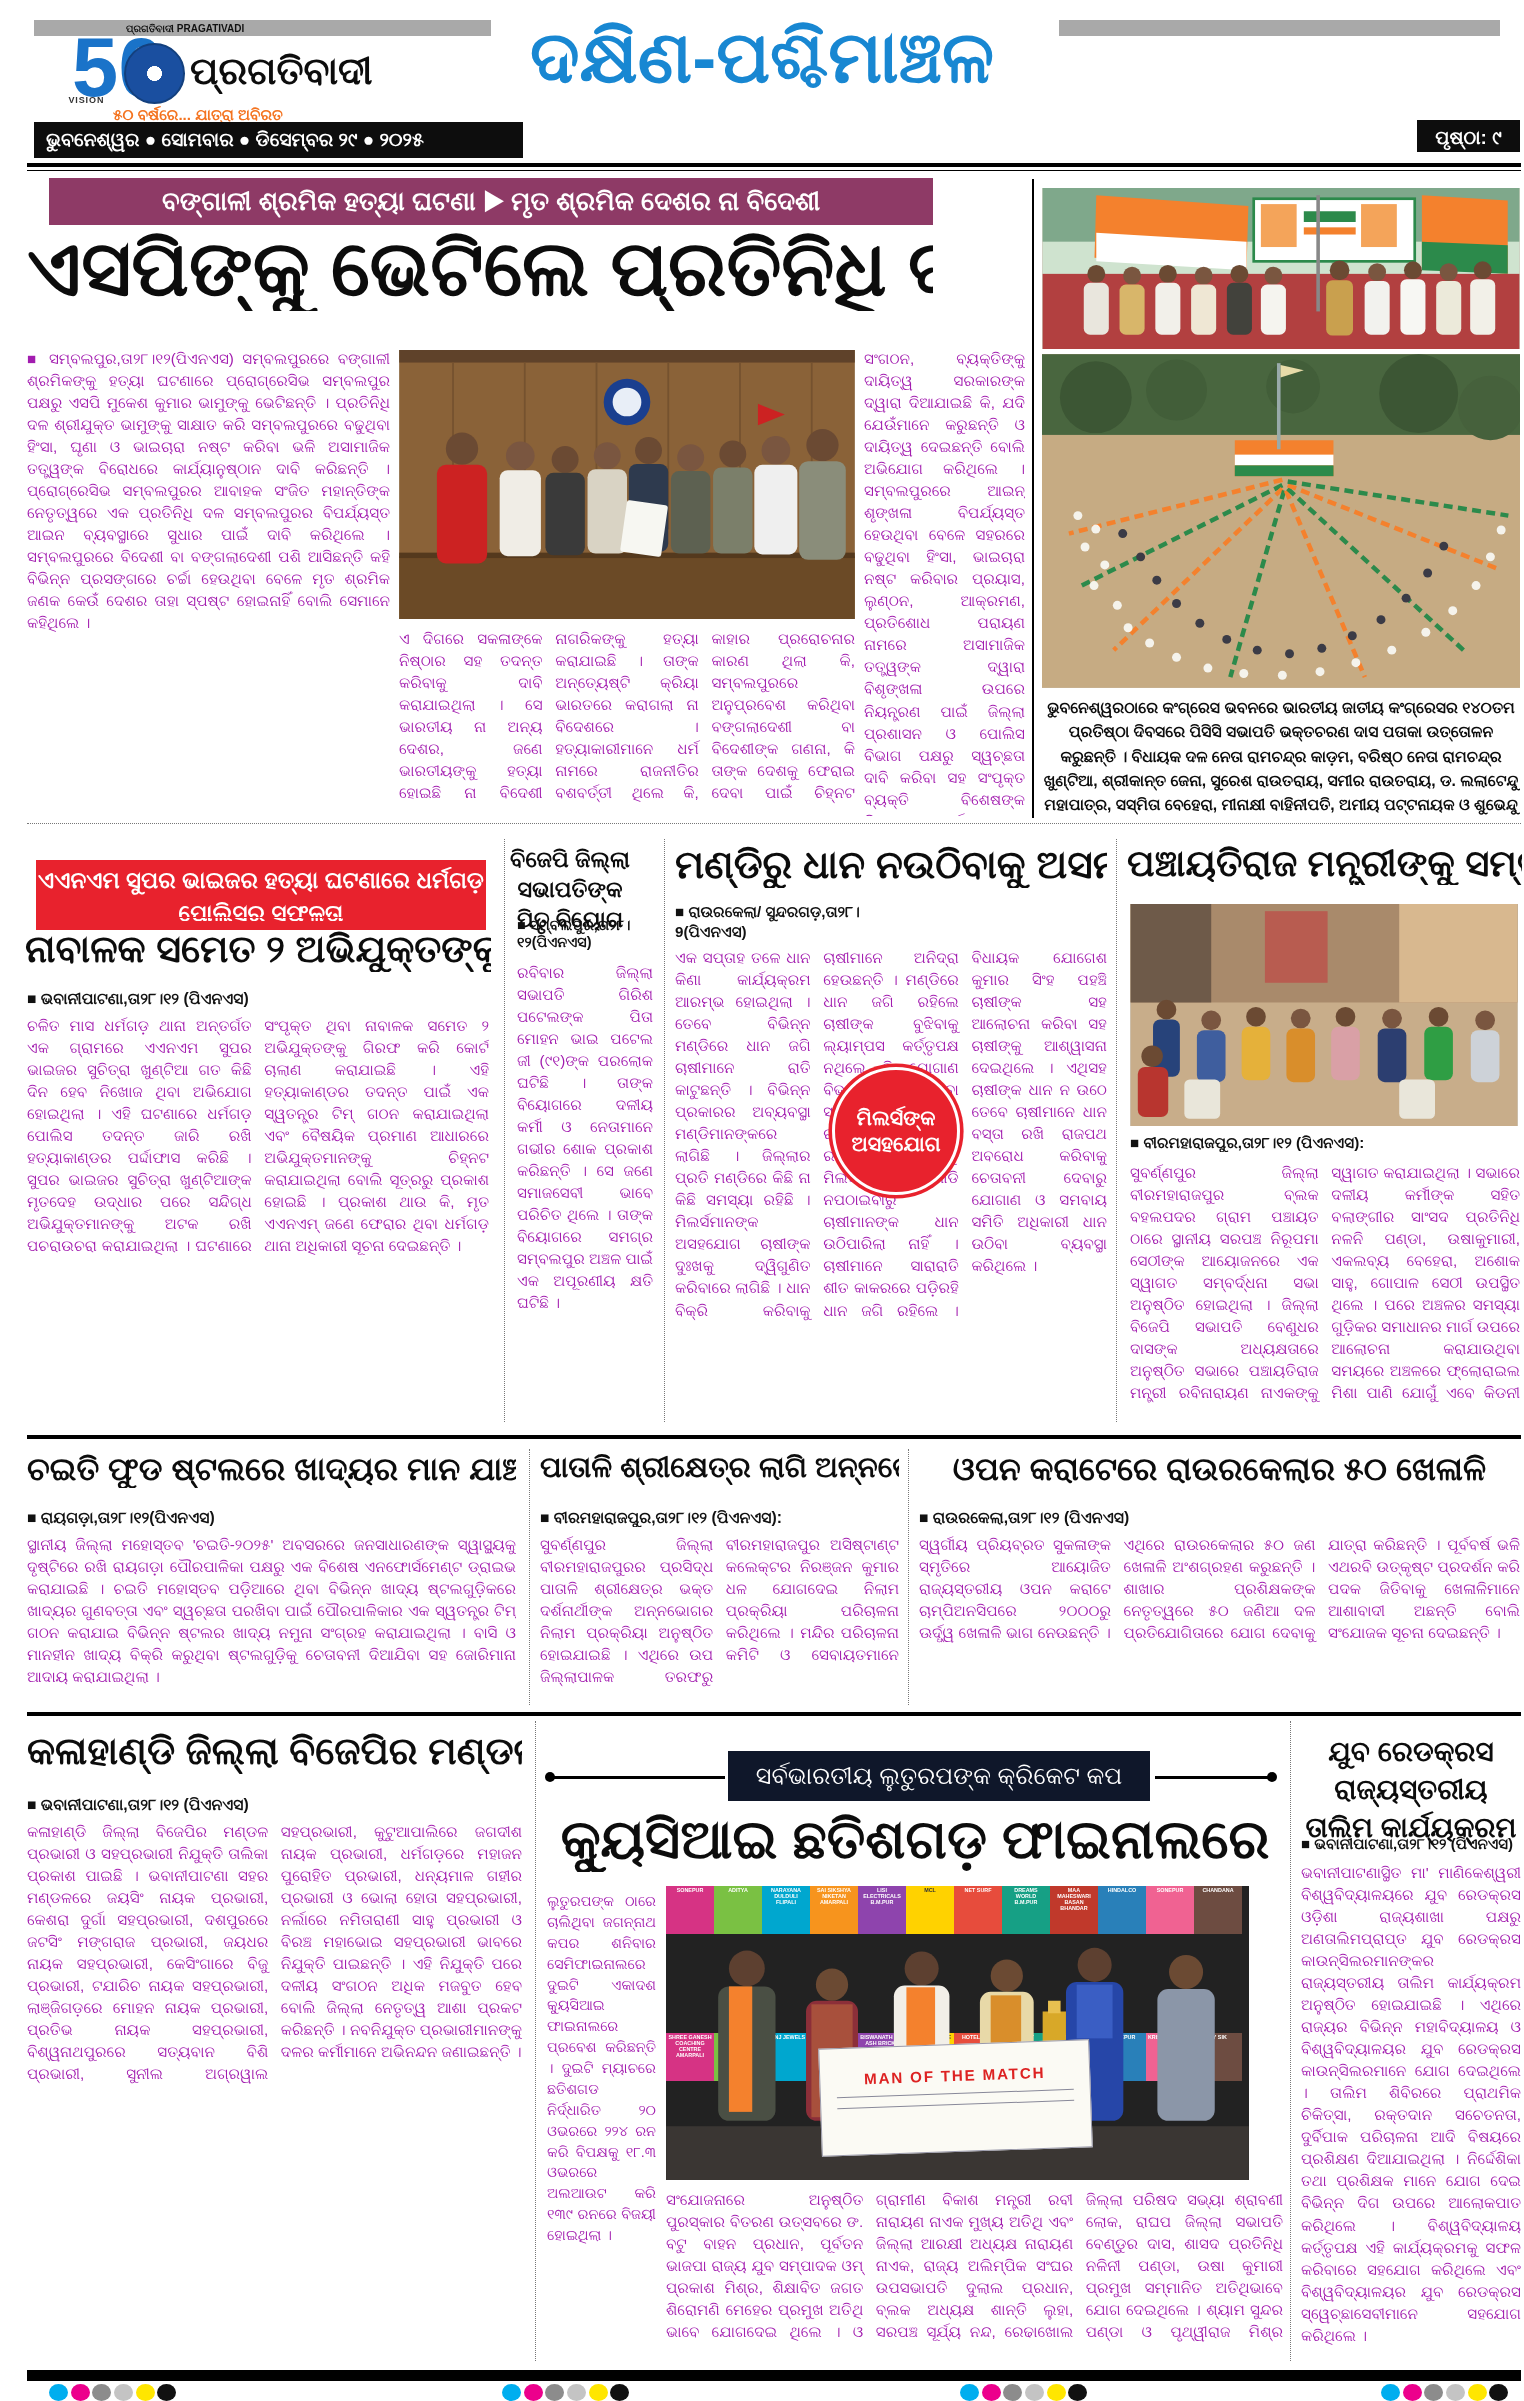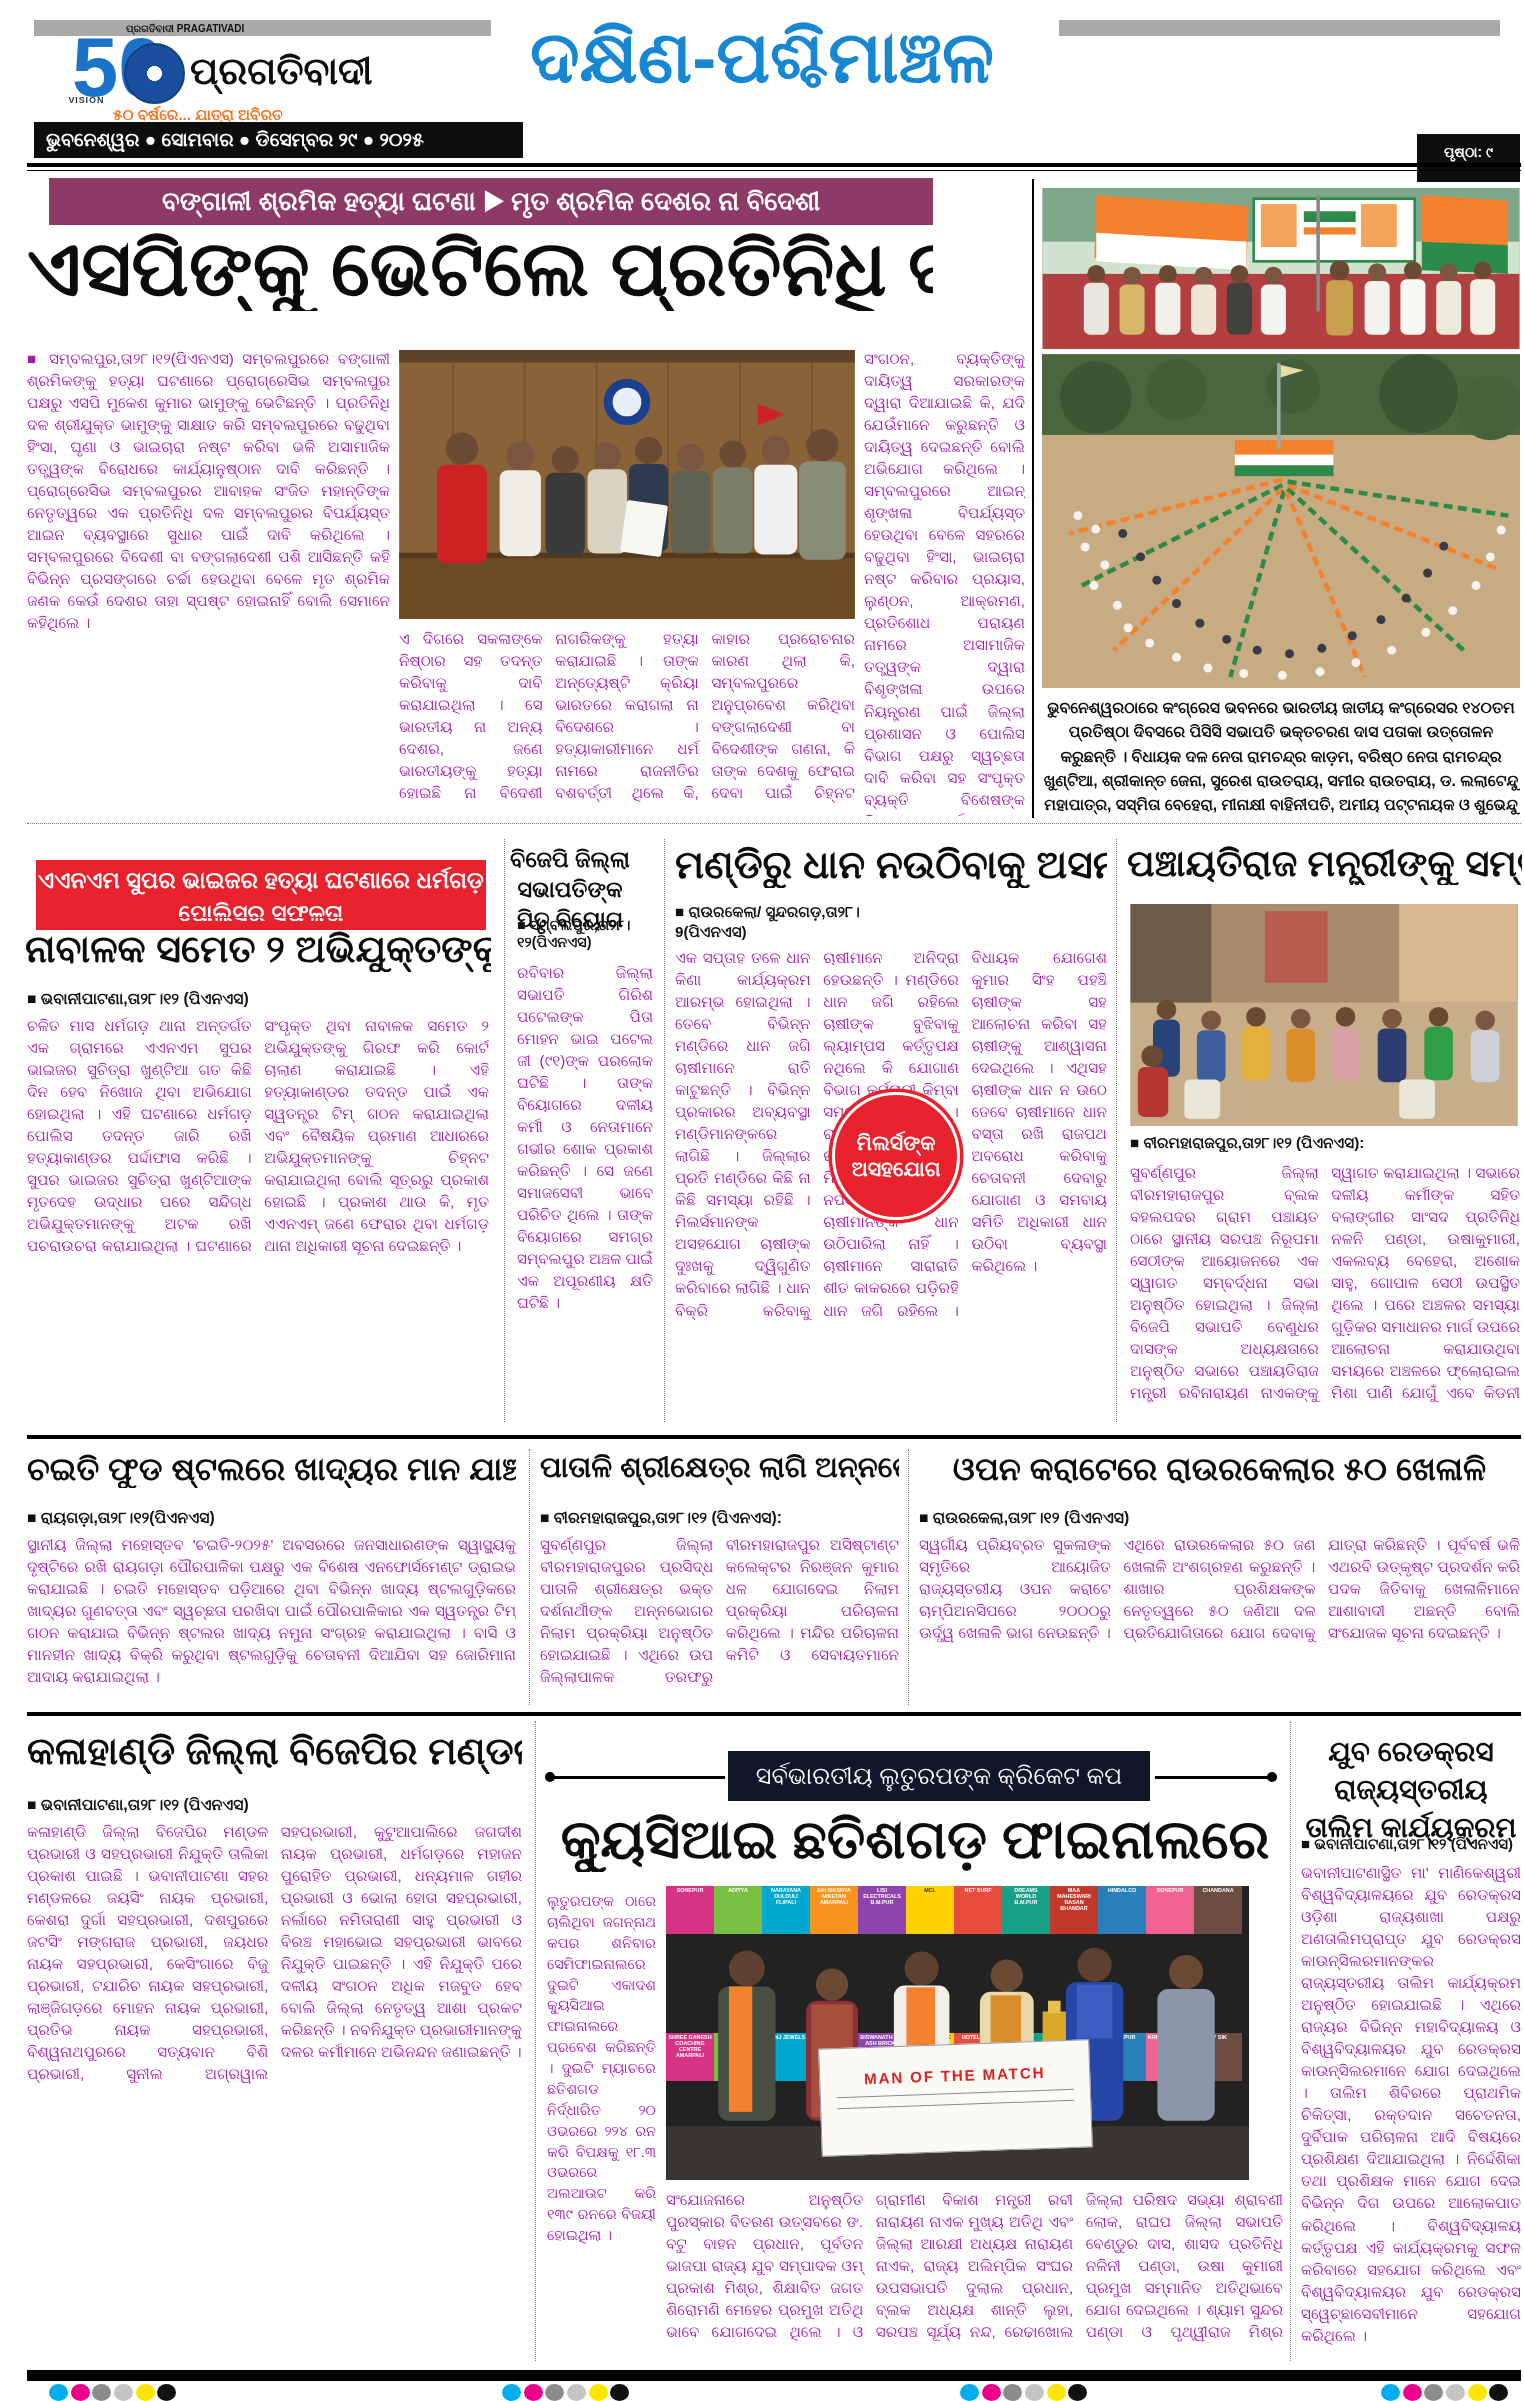--- a/index.html
+++ b/index.html
@@ -50,21 +50,21 @@
     <div class="abs" style="left:0;top:1.8px;font-size:83px;font-weight:bold;color:#1a73c9;line-height:0.95;">50</div>
     <div class="abs" style="left:52px;top:16px;width:57px;height:57px;border-radius:50%;background:radial-gradient(circle at 50% 50%, #ffffff 0 18%, #1a4fa0 19% 100%);border:2.7px solid #13407e;"></div>
     <div class="abs" style="left:-3.6px;top:68px;font-size:9px;font-weight:bold;color:#333;letter-spacing:0.9px;">VISION</div>
     <div class="abs nowrap" style="left:118px;top:23px;font-size:38px;font-weight:bold;color:#0c0c0c;">ପ୍ରଗତିବାଦୀ</div>
     <div class="abs nowrap" style="left:41px;top:79px;font-size:15.2px;font-weight:bold;color:#f4731f;">୫୦ ବର୍ଷରେ... ଯାତ୍ରା ଅବିରତ</div>
   </div>
 
   <div class="abs ctr nowrap" style="left:466px;top:16px;width:592px;font-size:72px;font-weight:bold;color:#1887d2;">ଦକ୍ଷିଣ-ପଶ୍ଚିମାଞ୍ଚଳ</div>
 
   <div class="abs datebar nowrap" style="left:34px;top:122px;width:489px;height:36px;line-height:36px;padding-left:12px;font-size:19px;box-sizing:border-box;">ଭୁବନେଶ୍ୱର ● ସୋମବାର ● ଡିସେମ୍ବର ୨୯ ● ୨୦୨୫</div>
-  <div class="abs datebar ctr" style="left:1417px;top:120px;width:103px;height:48px;line-height:36px;font-size:14px;margin-top:14px;">ପୃଷ୍ଠା: ୯</div>
+  <div class="abs datebar ctr" style="left:1417px;top:120px;width:103px;height:32px;line-height:36px;font-size:19px;">ପୃଷ୍ଠା: ୯</div>
 
   <div class="abs rule" style="left:27px;top:163px;width:1494px;height:3.6px;"></div>
   <div class="abs rule" style="left:27px;top:170px;width:1494px;height:0.9px;"></div>
 
   <div class="abs kicker ctr nowrap" style="left:49px;top:178px;width:884px;height:47px;line-height:47px;font-size:26px;">ବଙ୍ଗାଳୀ ଶ୍ରମିକ ହତ୍ୟା ଘଟଣା  ▶  ମୃତ ଶ୍ରମିକ ଦେଶର ନା ବିଦେଶୀ</div>
 
   <div class="abs ctr nowrap hl" style="left:27px;top:226px;width:906px;font-size:77px;line-height:1.1;">ଏସପିଙ୍କୁ ଭେଟିଲେ ପ୍ରତିନିଧି ଦଳ</div>
 
   <div class="abs body just" style="left:27px;top:348px;width:363px;height:468px;">■ ସମ୍ବଲପୁର,ତା୨୮।୧୨(ପିଏନଏସ) ସମ୍ବଲପୁରରେ ବଙ୍ଗାଳୀ ଶ୍ରମିକଙ୍କୁ ହତ୍ୟା ଘଟଣାରେ ପ୍ରୋଗ୍ରେସିଭ ସମ୍ବଲପୁର ପକ୍ଷରୁ ଏସପି ମୁକେଶ କୁମାର ଭାମୁଙ୍କୁ ଭେଟିଛନ୍ତି । ପ୍ରତିନିଧି ଦଳ ଶ୍ରୀଯୁକ୍ତ ଭାମୁଙ୍କୁ ସାକ୍ଷାତ କରି ସମ୍ବଲପୁରରେ ବଢୁଥିବା ହିଂସା, ଘୃଣା ଓ ଭାଇଚାରା ନଷ୍ଟ କରିବା ଭଳି ଅସାମାଜିକ ତତ୍ତ୍ୱଙ୍କ ବିରୋଧରେ କାର୍ଯ୍ୟାନୁଷ୍ଠାନ ଦାବି କରିଛନ୍ତି । ପ୍ରୋଗ୍ରେସିଭ ସମ୍ବଲପୁରର ଆବାହକ ସଂଜିତ ମହାନ୍ତିଙ୍କ ନେତୃତ୍ୱରେ ଏକ ପ୍ରତିନିଧି ଦଳ ସମ୍ବଲପୁରର ବିପର୍ଯ୍ୟସ୍ତ ଆଇନ ବ୍ୟବସ୍ଥାରେ ସୁଧାର ପାଇଁ ଦାବି କରିଥିଲେ । ସମ୍ବଲପୁରରେ ବିଦେଶୀ ବା ବଙ୍ଗଲାଦେଶୀ ପଶି ଆସିଛନ୍ତି କହି ବିଭିନ୍ନ ପ୍ରସଙ୍ଗରେ ଚର୍ଚ୍ଚା ହେଉଥିବା ବେଳେ ମୃତ ଶ୍ରମିକ ଜଣକ କେଉଁ ଦେଶର ତାହା ସ୍ପଷ୍ଟ ହୋଇନାହିଁ ବୋଲି ସେମାନେ କହିଥିଲେ ।</div>
 
@@ -236,21 +236,21 @@
 
   <div class="abs ctr hl" style="left:502px;top:845px;width:136px;font-size:22.4px;line-height:1.35;">ବିଜେପି ଜିଲ୍ଲା ସଭାପତିଙ୍କ ପିତୃ ବିୟୋଗ</div>
   <div class="abs dl" style="left:517px;top:917px;width:136px;font-size:14.4px;">■ ସମ୍ବଲପୁର,ତା୨୮।୧୨(ପିଏନଏସ)</div>
   <div class="abs body just" style="left:517px;top:962px;width:136px;height:459px;">ରବିବାର ଜିଲ୍ଲା ସଭାପତି ଗିରିଶ ପଟେଲଙ୍କ ପିତା ମୋହନ ଭାଇ ପଟେଲ ଜୀ (୯୧)ଙ୍କ ପରଲୋକ ଘଟିଛି । ତାଙ୍କ ବିୟୋଗରେ ଦଳୀୟ କର୍ମୀ ଓ ନେତାମାନେ ଗଭୀର ଶୋକ ପ୍ରକାଶ କରିଛନ୍ତି । ସେ ଜଣେ ସମାଜସେବୀ ଭାବେ ପରିଚିତ ଥିଲେ । ତାଙ୍କ ବିୟୋଗରେ ସମଗ୍ର ସମ୍ବଲପୁର ଅଞ୍ଚଳ ପାଇଁ ଏକ ଅପୂରଣୀୟ କ୍ଷତି ଘଟିଛି ।</div>
 
   <div class="abs vdot" style="left:664px;top:839px;height:583px;"></div>
 
   <div class="abs ctr nowrap hl" style="left:675px;top:843px;width:432px;font-size:39px;">ମଣ୍ଡିରୁ ଧାନ ନଉଠିବାକୁ ଅସନ୍ତୋଷ ବଢୁଛି</div>
   <div class="abs dl" style="left:675px;top:902px;width:197px;font-size:15.2px;line-height:1.3;">■ ରାଉରକେଲା/ ସୁନ୍ଦରଗଡ଼,ତା୨୮।9(ପିଏନଏସ)</div>
   <div class="abs body just cols3" style="left:675px;top:947px;width:432px;height:474px;">ଏକ ସପ୍ତାହ ତଳେ ଧାନ କିଣା କାର୍ଯ୍ୟକ୍ରମ ଆରମ୍ଭ ହୋଇଥିଲା । ତେବେ ବିଭିନ୍ନ ମଣ୍ଡିରେ ଧାନ ଜଗି ଚାଷୀମାନେ ରାତି କାଟୁଛନ୍ତି । ବିଭିନ୍ନ ପ୍ରକାରର ଅବ୍ୟବସ୍ଥା ମଣ୍ଡିମାନଙ୍କରେ ଲାଗିଛି । ଜିଲ୍ଲାର ପ୍ରତି ମଣ୍ଡିରେ କିଛି ନା କିଛି ସମସ୍ୟା ରହିଛି । ମିଲର୍ସମାନଙ୍କ ଅସହଯୋଗ ଚାଷୀଙ୍କ ଦୁଃଖକୁ ଦ୍ୱିଗୁଣିତ କରିବାରେ ଲାଗିଛି । ଧାନ ବିକ୍ରି କରିବାକୁ ଚାଷୀମାନେ ଅନିଦ୍ରା ହେଉଛନ୍ତି । ମଣ୍ଡିରେ ଧାନ ଜଗି ରହିଲେ ଚାଷୀଙ୍କ ବୁଝିବାକୁ ଲ୍ୟାମ୍ପସ କର୍ତ୍ତୃପକ୍ଷ ନଥିଲେ କି ଯୋଗାଣ ବିଭାଗ କର୍ମଚାରୀ କିମ୍ବା ସମବାୟର ଅଧିକାରୀ । ରାତିସାରା ଚାଷୀ ଧାନ ଜଗି ରହିଲେ । କିନ୍ତୁ ମିଲର୍ସଙ୍କ ଜିଦି ଓ ଗାଡି ନପଠାଇବାରୁ ଚାଷୀମାନଙ୍କ ଧାନ ଉଠିପାରିଲା ନାହିଁ । ଚାଷୀମାନେ ସାରାରାତି ଶୀତ କାକରରେ ପଡ଼ିରହି ଧାନ ଜଗି ରହିଲେ । ବିଧାୟକ ଯୋଗେଶ କୁମାର ସିଂହ ପହଞ୍ଚି ଚାଷୀଙ୍କ ସହ ଆଲୋଚନା କରିବା ସହ ଚାଷୀଙ୍କୁ ଆଶ୍ୱାସନା ଦେଇଥିଲେ । ଏଥିସହ ଚାଷୀଙ୍କ ଧାନ ନ ଉଠେ ତେବେ ଚାଷୀମାନେ ଧାନ ବସ୍ତା ରଖି ରାଜପଥ ଅବରୋଧ କରିବାକୁ ଚେତାବନୀ ଦେବାରୁ ଯୋଗାଣ ଓ ସମବାୟ ସମିତି ଅଧିକାରୀ ଧାନ ଉଠିବା ବ୍ୟବସ୍ଥା କରିଥିଲେ ।</div>
-  <div class="abs badge" style="left:832px;top:1092px;width:122px;height:122px;font-size:20.6px;">ମିଲର୍ସଙ୍କ ଅସହଯୋଗ</div>
+  <div class="abs badge" style="left:832px;top:1067px;width:122px;height:122px;font-size:20.6px;">ମିଲର୍ସଙ୍କ ଅସହଯୋଗ</div>
 
   <div class="abs vdot" style="left:1116px;top:839px;height:583px;"></div>
 
   <div class="abs ctr nowrap hl" style="left:1127px;top:843px;width:395px;font-size:37px;">ପଞ୍ଚାୟତିରାଜ ମନ୍ତ୍ରୀଙ୍କୁ ସମ୍ବର୍ଦ୍ଧନା</div>
   <div class="ph" style="left:1130px;top:904px;width:388px;height:222px;">
     <svg width="388" height="222" viewBox="0 0 432 248">
       <rect width="432" height="248" fill="#c8ad8a"></rect>
       <rect width="432" height="110" fill="#a98a6b"></rect>
       <rect x="0" y="0" width="90" height="110" fill="#6e5a49"></rect>
         <rect x="300" y="0" width="132" height="110" fill="#d8b88f"></rect>

